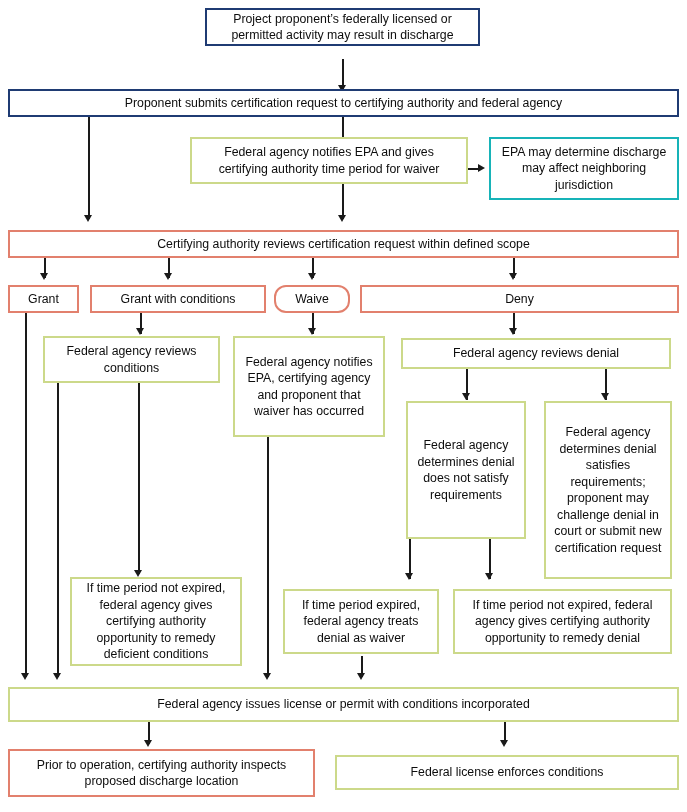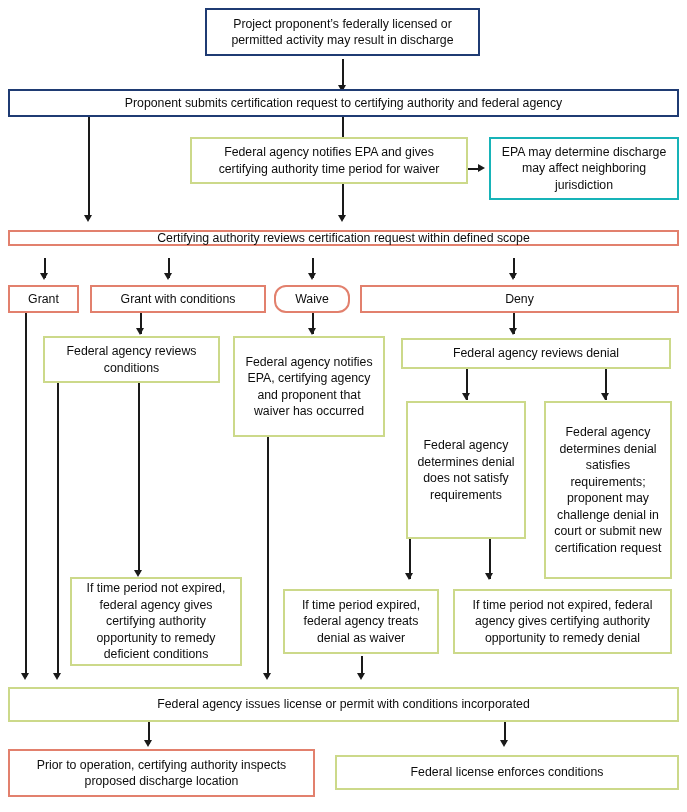--- a/index.html
+++ b/index.html
@@ -130,37 +130,37 @@
 
   <div class="vline" style="left:361px; top:656px; height:21px;"></div>
   <div class="arrow-down" style="left:357px; top:673px;"></div>
 
   <div class="vline" style="left:148px; top:722px; height:22px;"></div>
   <div class="arrow-down" style="left:144px; top:740px;"></div>
 
   <div class="vline" style="left:504px; top:722px; height:22px;"></div>
   <div class="arrow-down" style="left:500px; top:740px;"></div>
 
-  <div class="node nav-blue" style="left:205px; top:8px; width:275px; height:48px;">
+  <div class="node nav-blue" style="left:205px; top:8px; width:275px; height:38px;">
     <span>Project proponent’s federally licensed or permitted activity may result in discharge</span>
   </div>
 
   <div class="node nav-blue" style="left:8px; top:89px; width:671px; height:28px;">
     <span>Proponent submits certification request to certifying authority and federal agency</span>
   </div>
 
   <div class="node olive" style="left:190px; top:137px; width:278px; height:47px;">
     <span>Federal agency notifies EPA and gives certifying authority time period for waiver</span>
   </div>
 
   <div class="node teal" style="left:489px; top:137px; width:190px; height:63px;">
     <span>EPA may determine discharge may affect neighboring jurisdiction</span>
   </div>
 
-  <div class="node salmon" style="left:8px; top:230px; width:671px; height:16px;justify-content:flex-end;">
+  <div class="node salmon" style="left:8px; top:230px; width:671px; height:28px;justify-content:flex-end;">
     <span>Certifying authority reviews certification request within defined scope</span>
   </div>
 
   <div class="node salmon" style="left:8px; top:285px; width:71px; height:28px;">
     <span>Grant</span>
   </div>
 
   <div class="node salmon" style="left:90px; top:285px; width:176px; height:28px;">
     <span>Grant with conditions</span>
   </div>

